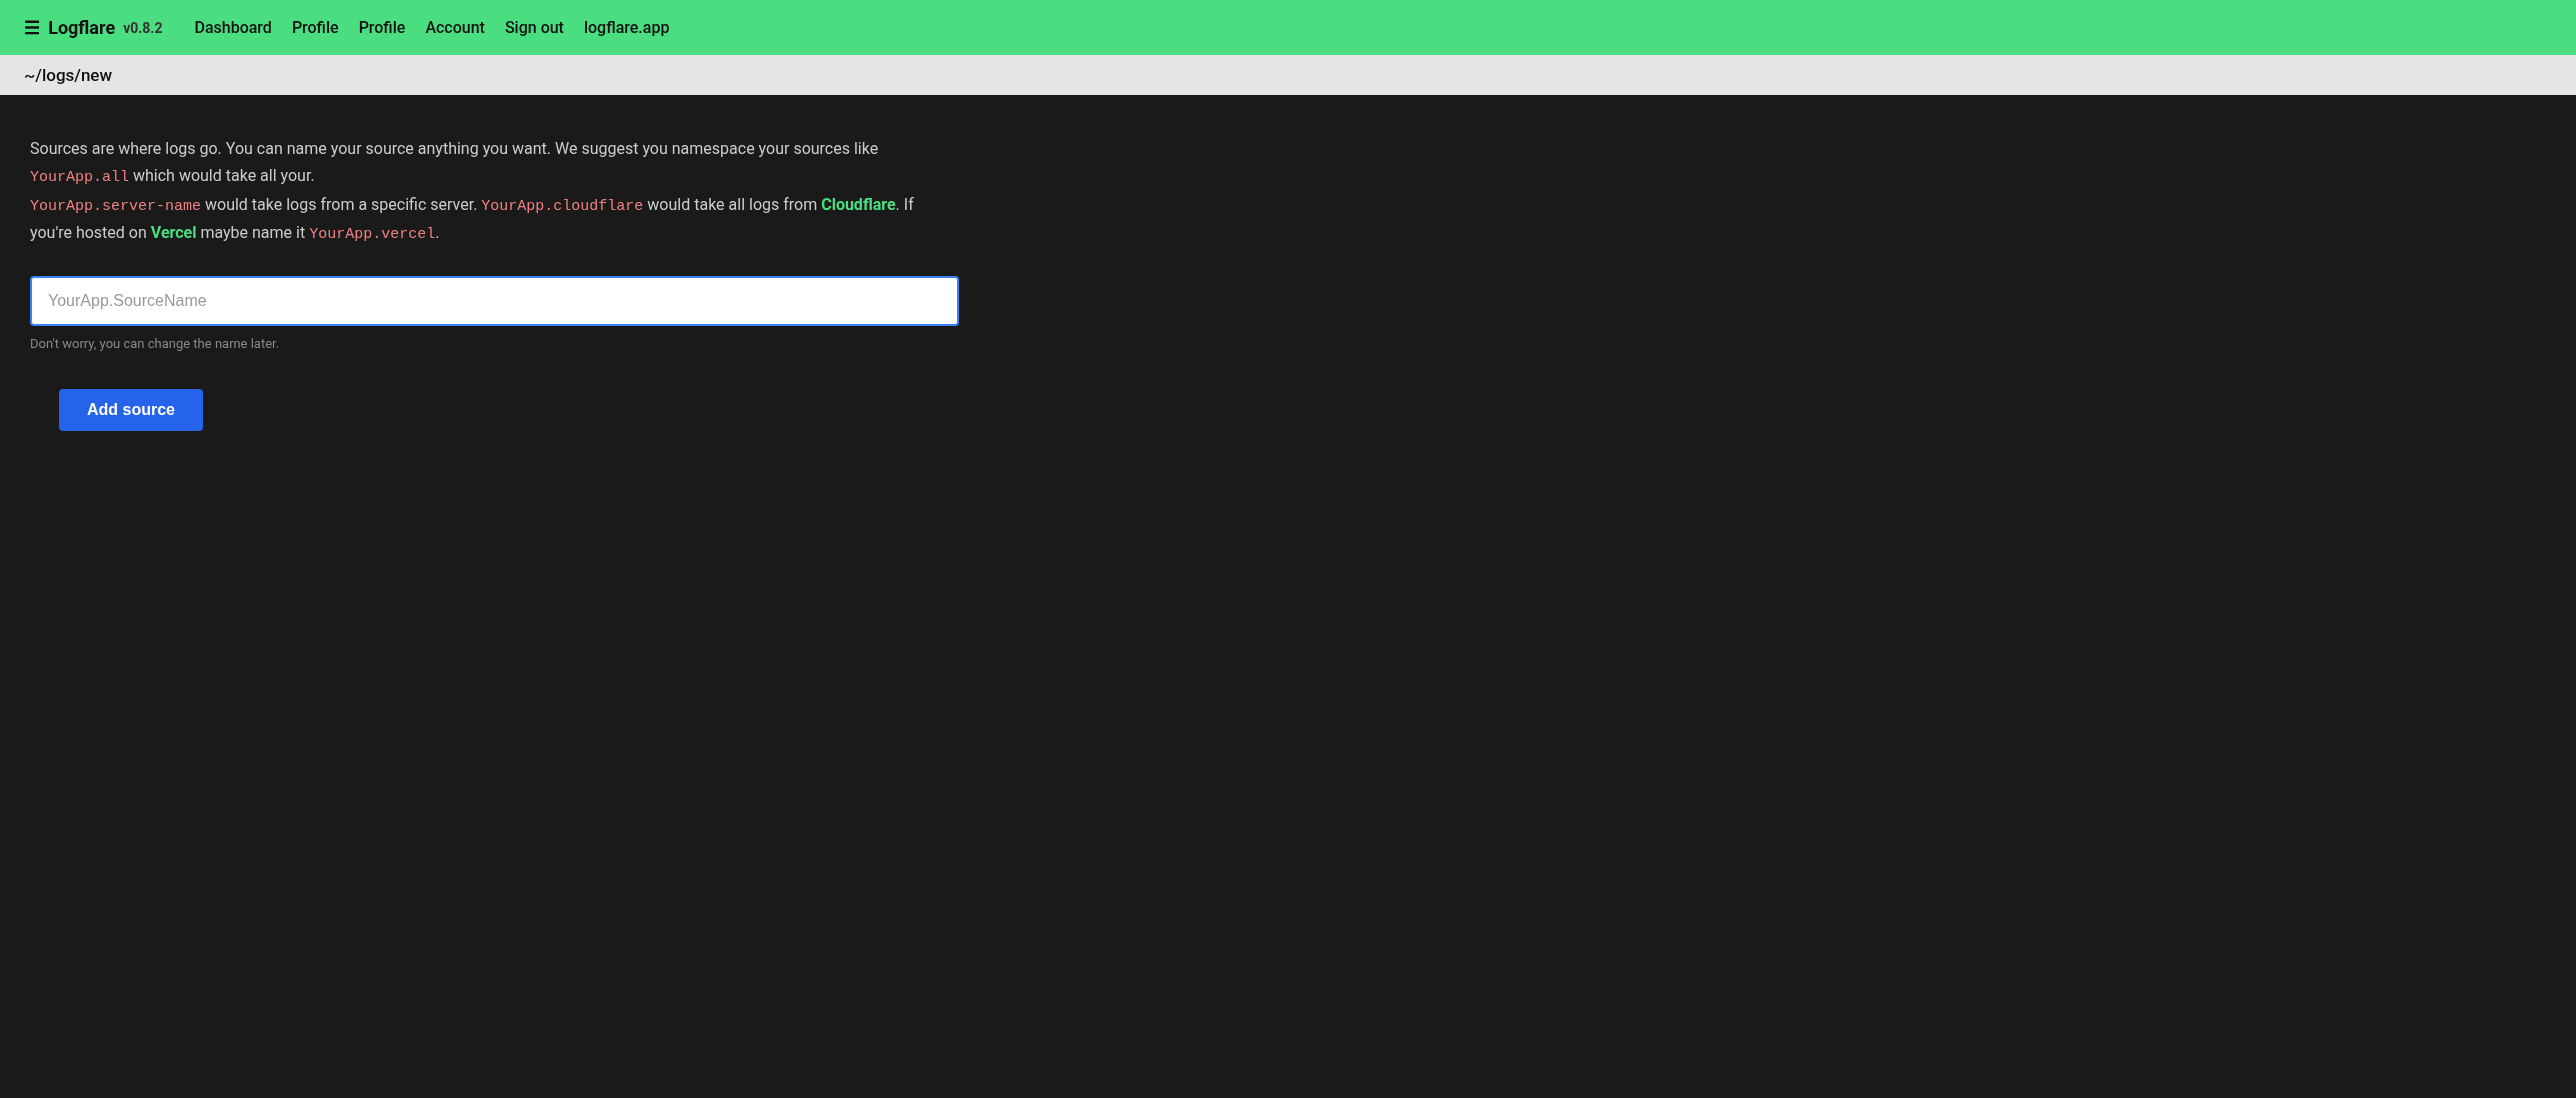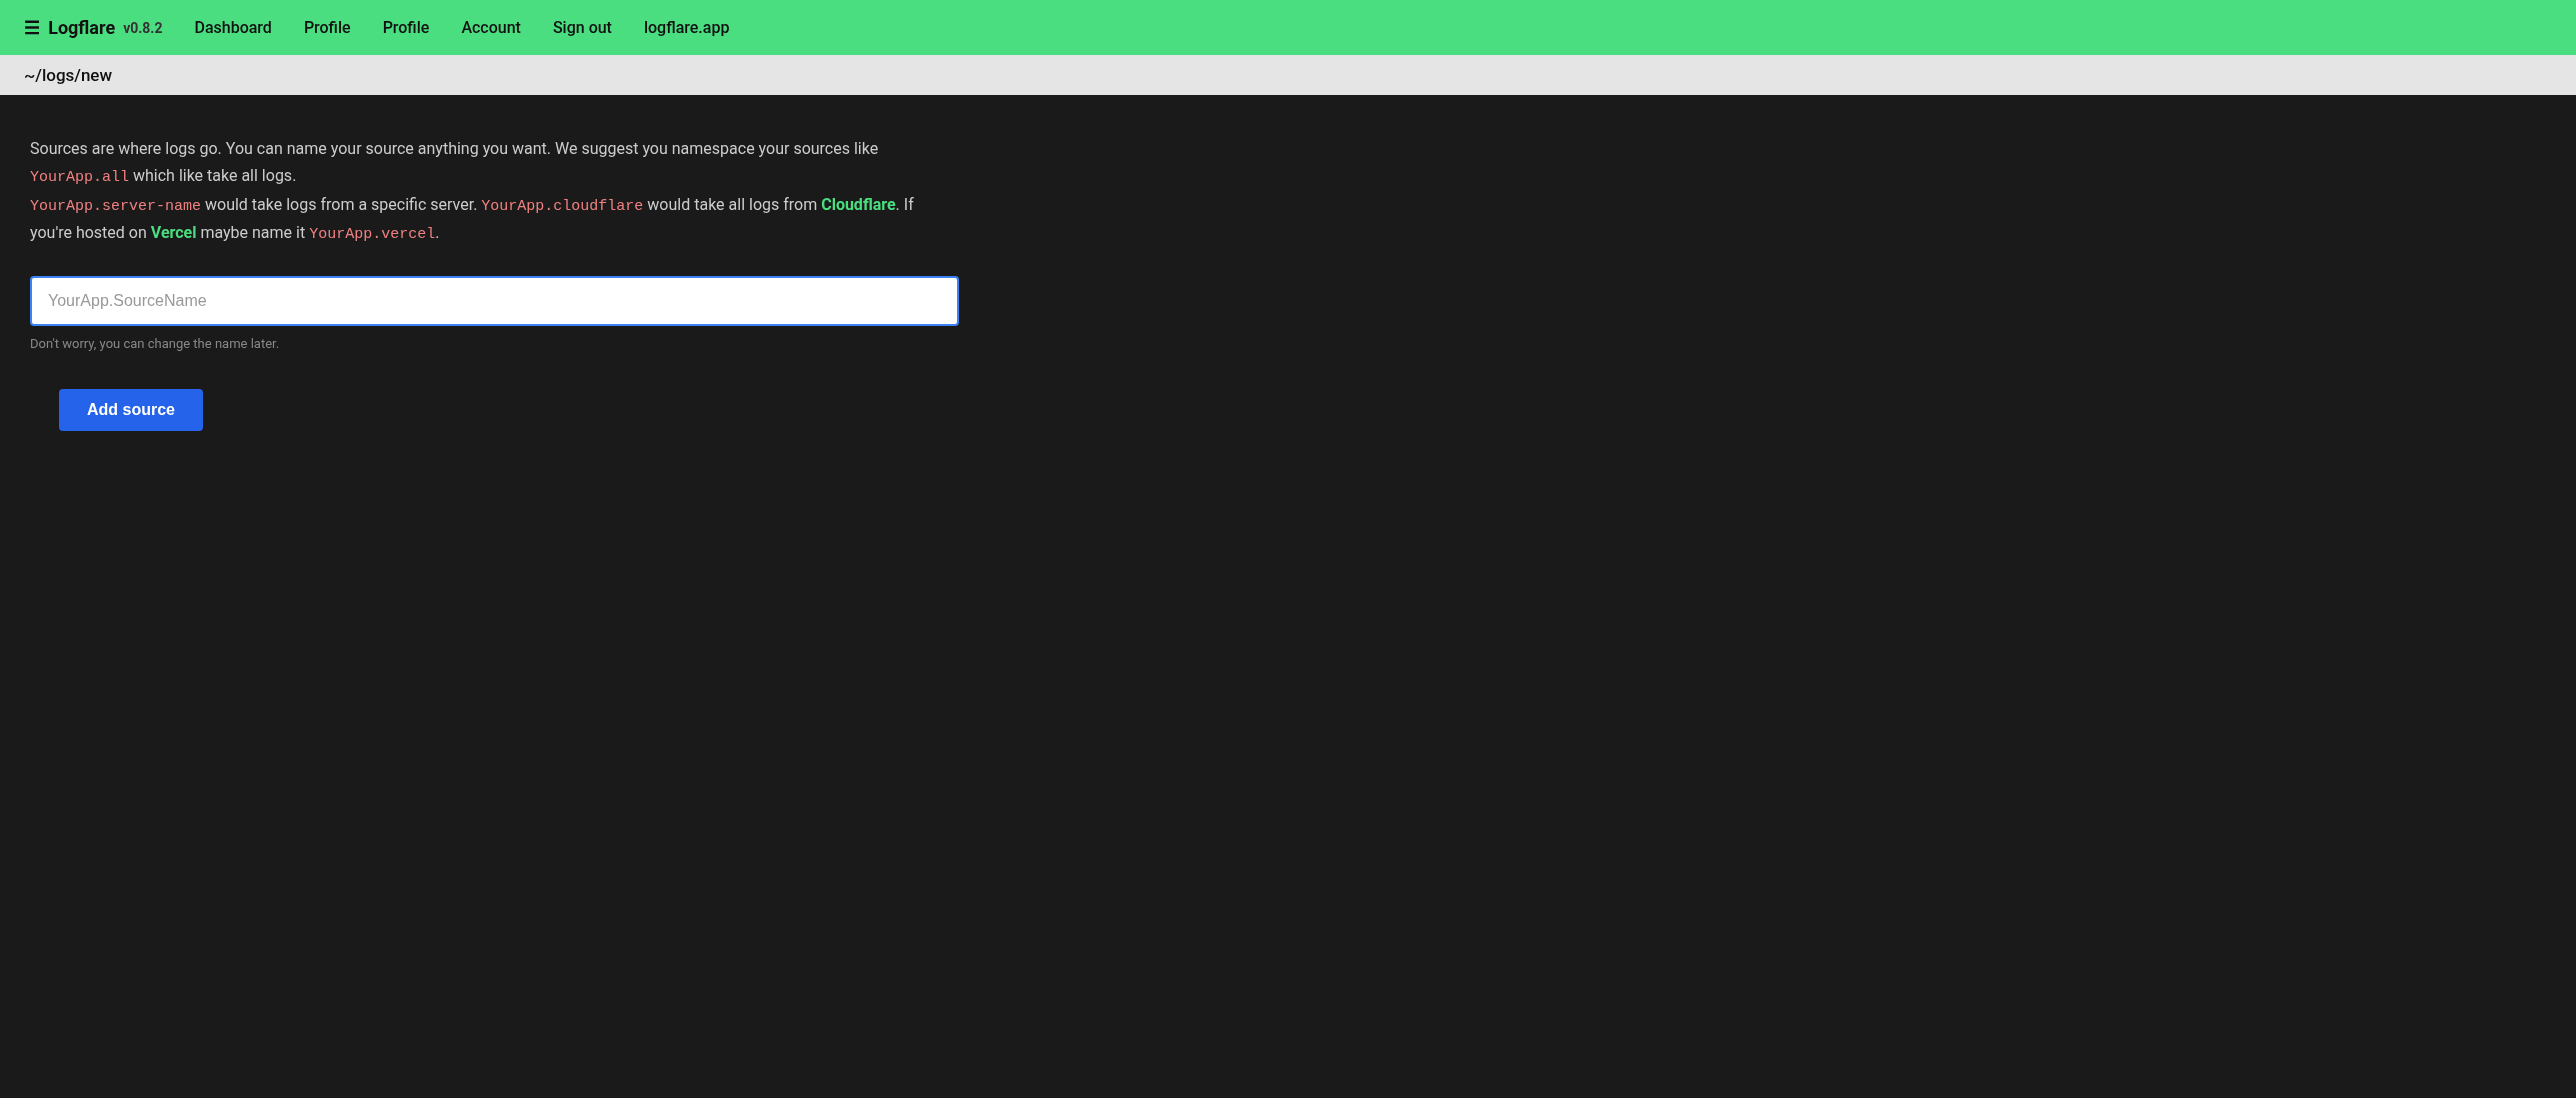--- a/index.html
+++ b/index.html
@@ -40,21 +40,21 @@
       color: #111;
     }
 
     .nav-version {
       color: #333;
       font-size: 14px;
     }
 
     .nav-links {
       display: flex;
-      gap: 32px;
+      gap: 20px;
       list-style: none;
     }
 
     .nav-links a {
       color: #111;
       text-decoration: none;
       font-size: 16px;
       font-weight: 500;
     }
 
@@ -147,21 +147,21 @@
   </ul>
 </nav>
 
 <div class="breadcrumb-bar">
   <span>~/logs/new</span>
 </div>
 
 <div class="main-content">
 
   <p class="description-text">
-    <span>Sources are where logs go. You can name your source anything you want. We suggest you namespace your sources like </span><code class="code-inline">YourApp.all</code><span> which like take all logs.</span>
+    <span>Sources are where logs go. You can name your source anything you want. We suggest you namespace your sources like </span><code class="code-inline">YourApp.all</code><span> which would take all your.</span>
     <br>
     <code class="code-inline">YourApp.server-name</code><span> would take logs from a specific server. </span><code class="code-inline">YourApp.cloudflare</code><span> would take all logs from </span><a class="link-green" href="#">Cloudflare</a><span>. If you're hosted on </span><a class="link-green" href="#">Vercel</a><span> maybe name it </span><code class="code-inline">YourApp.vercel</code><span>.</span>
   </p>
 
   <input class="source-input" type="text" placeholder="YourApp.SourceName" style="">
 
   <p class="hint-text">Don't worry, you can change the name later.</p>
 
   <button class="add-source-btn">Add source</button>
 

